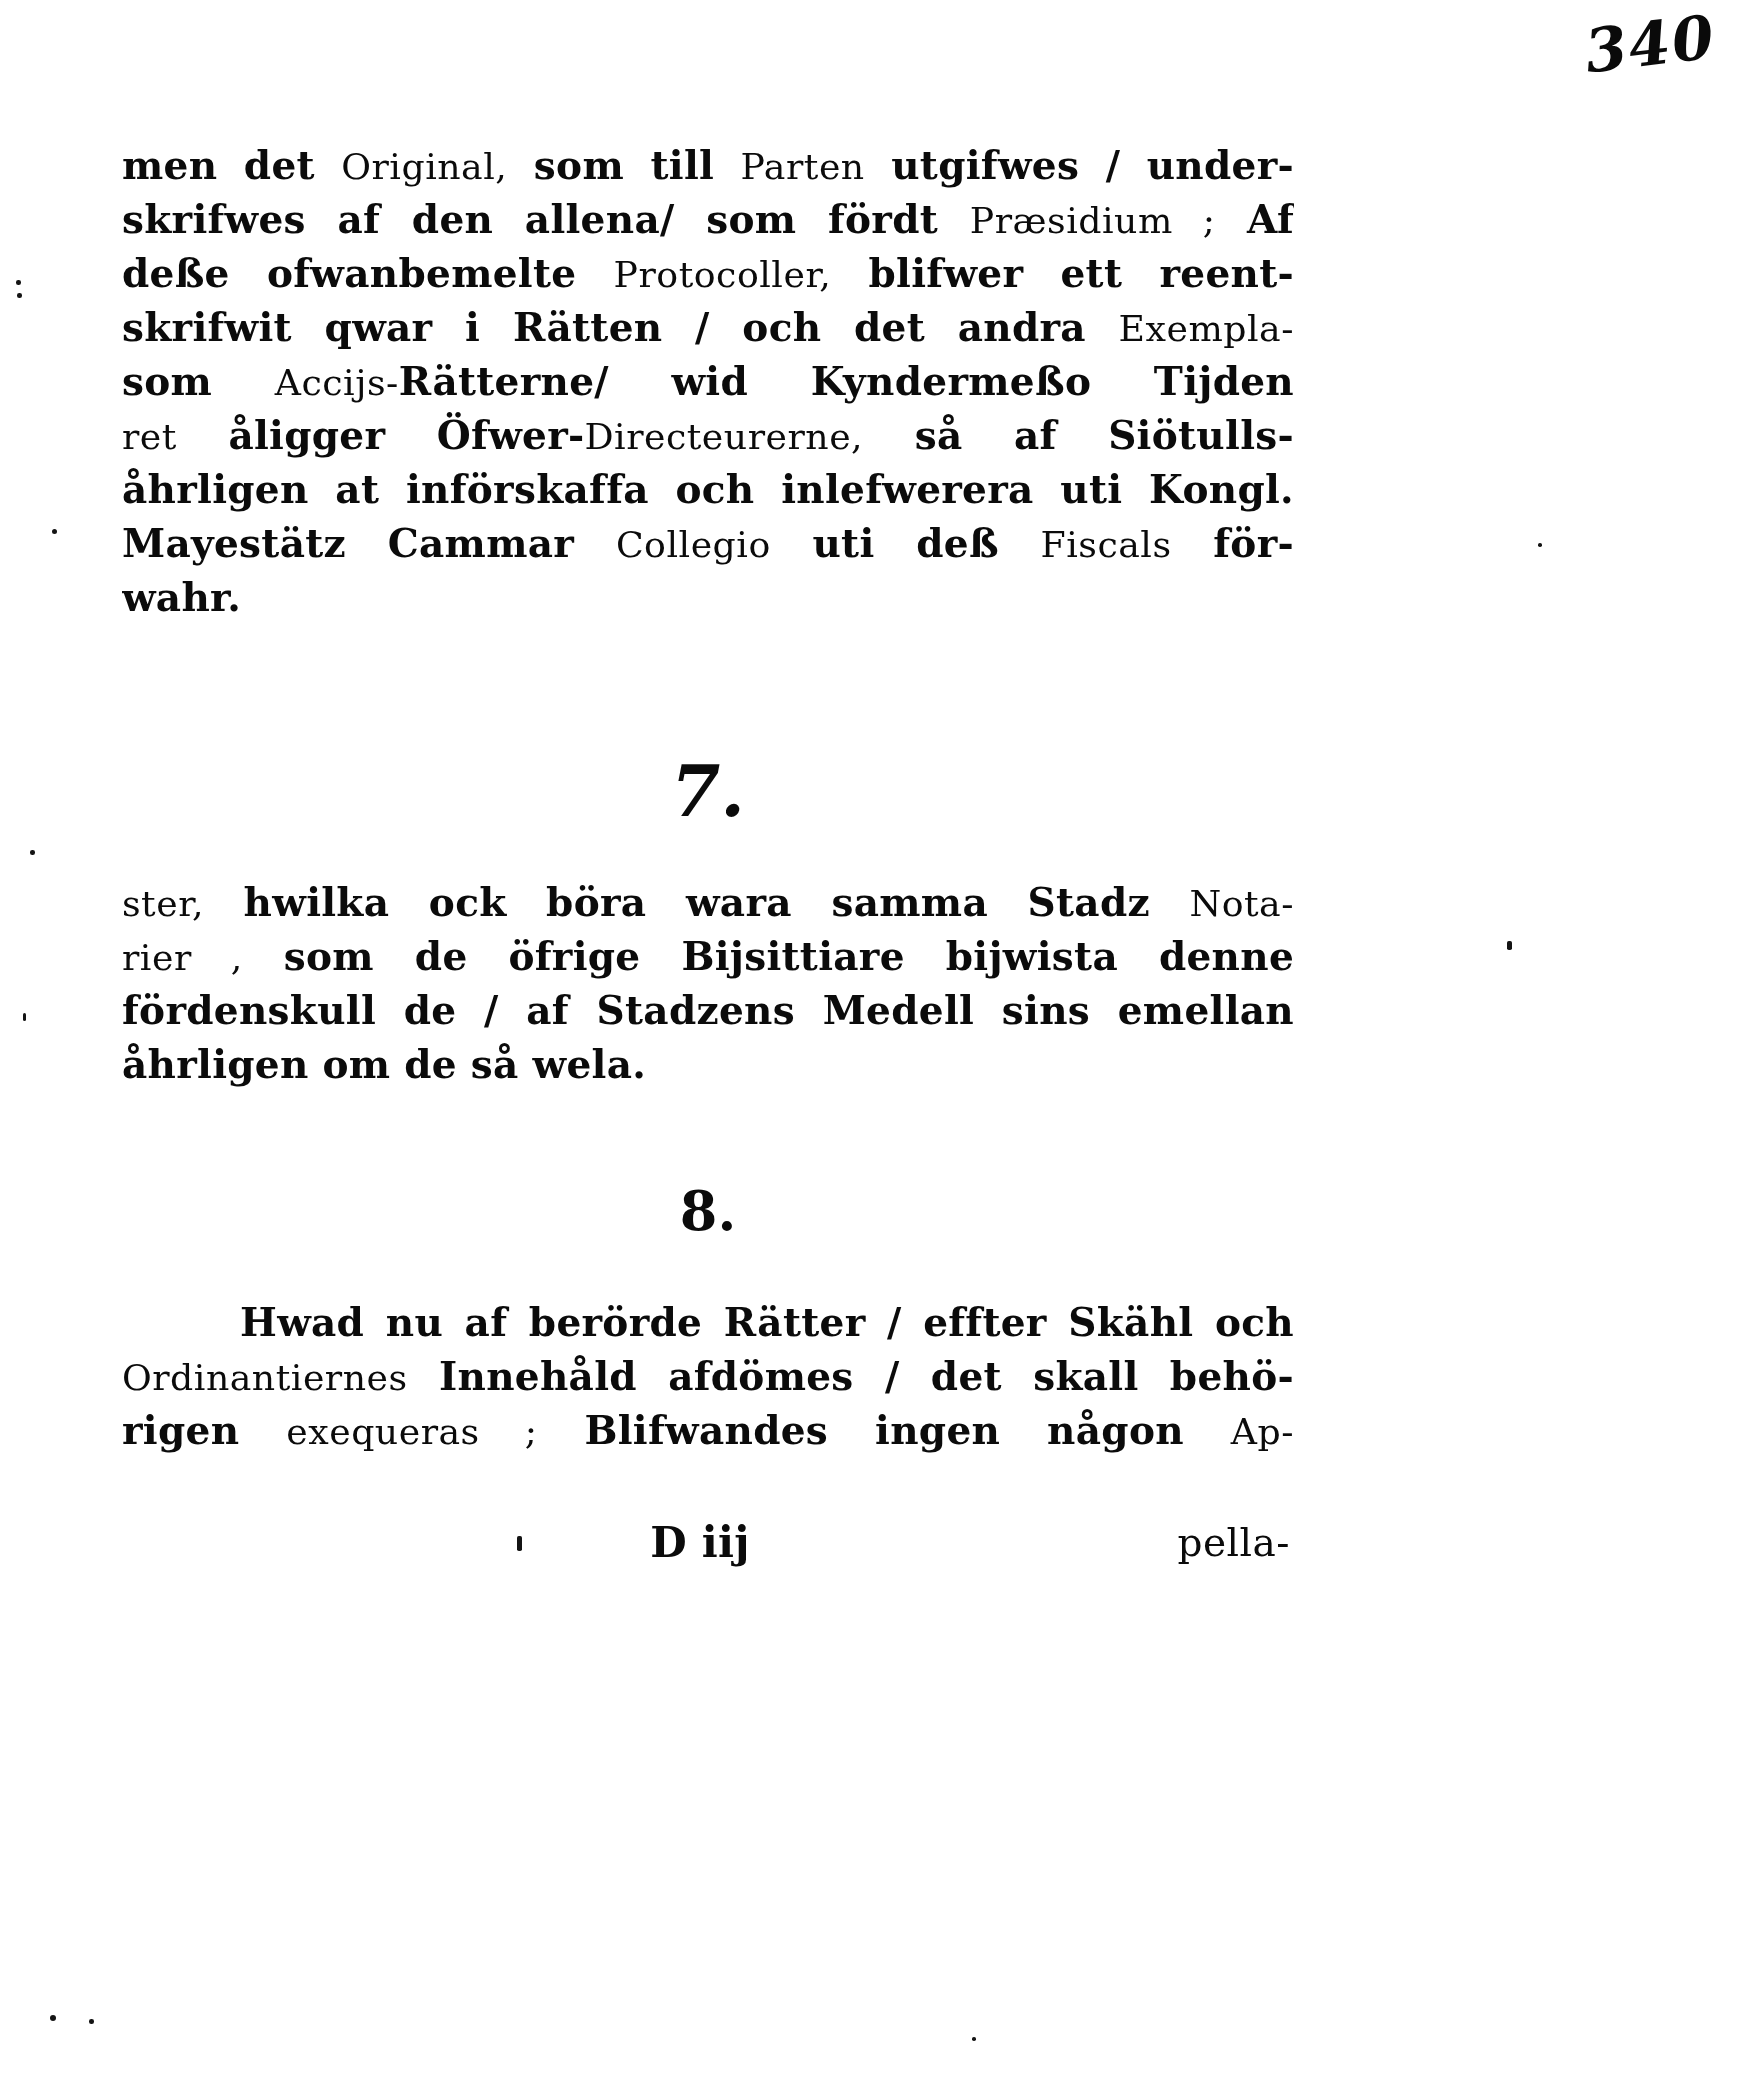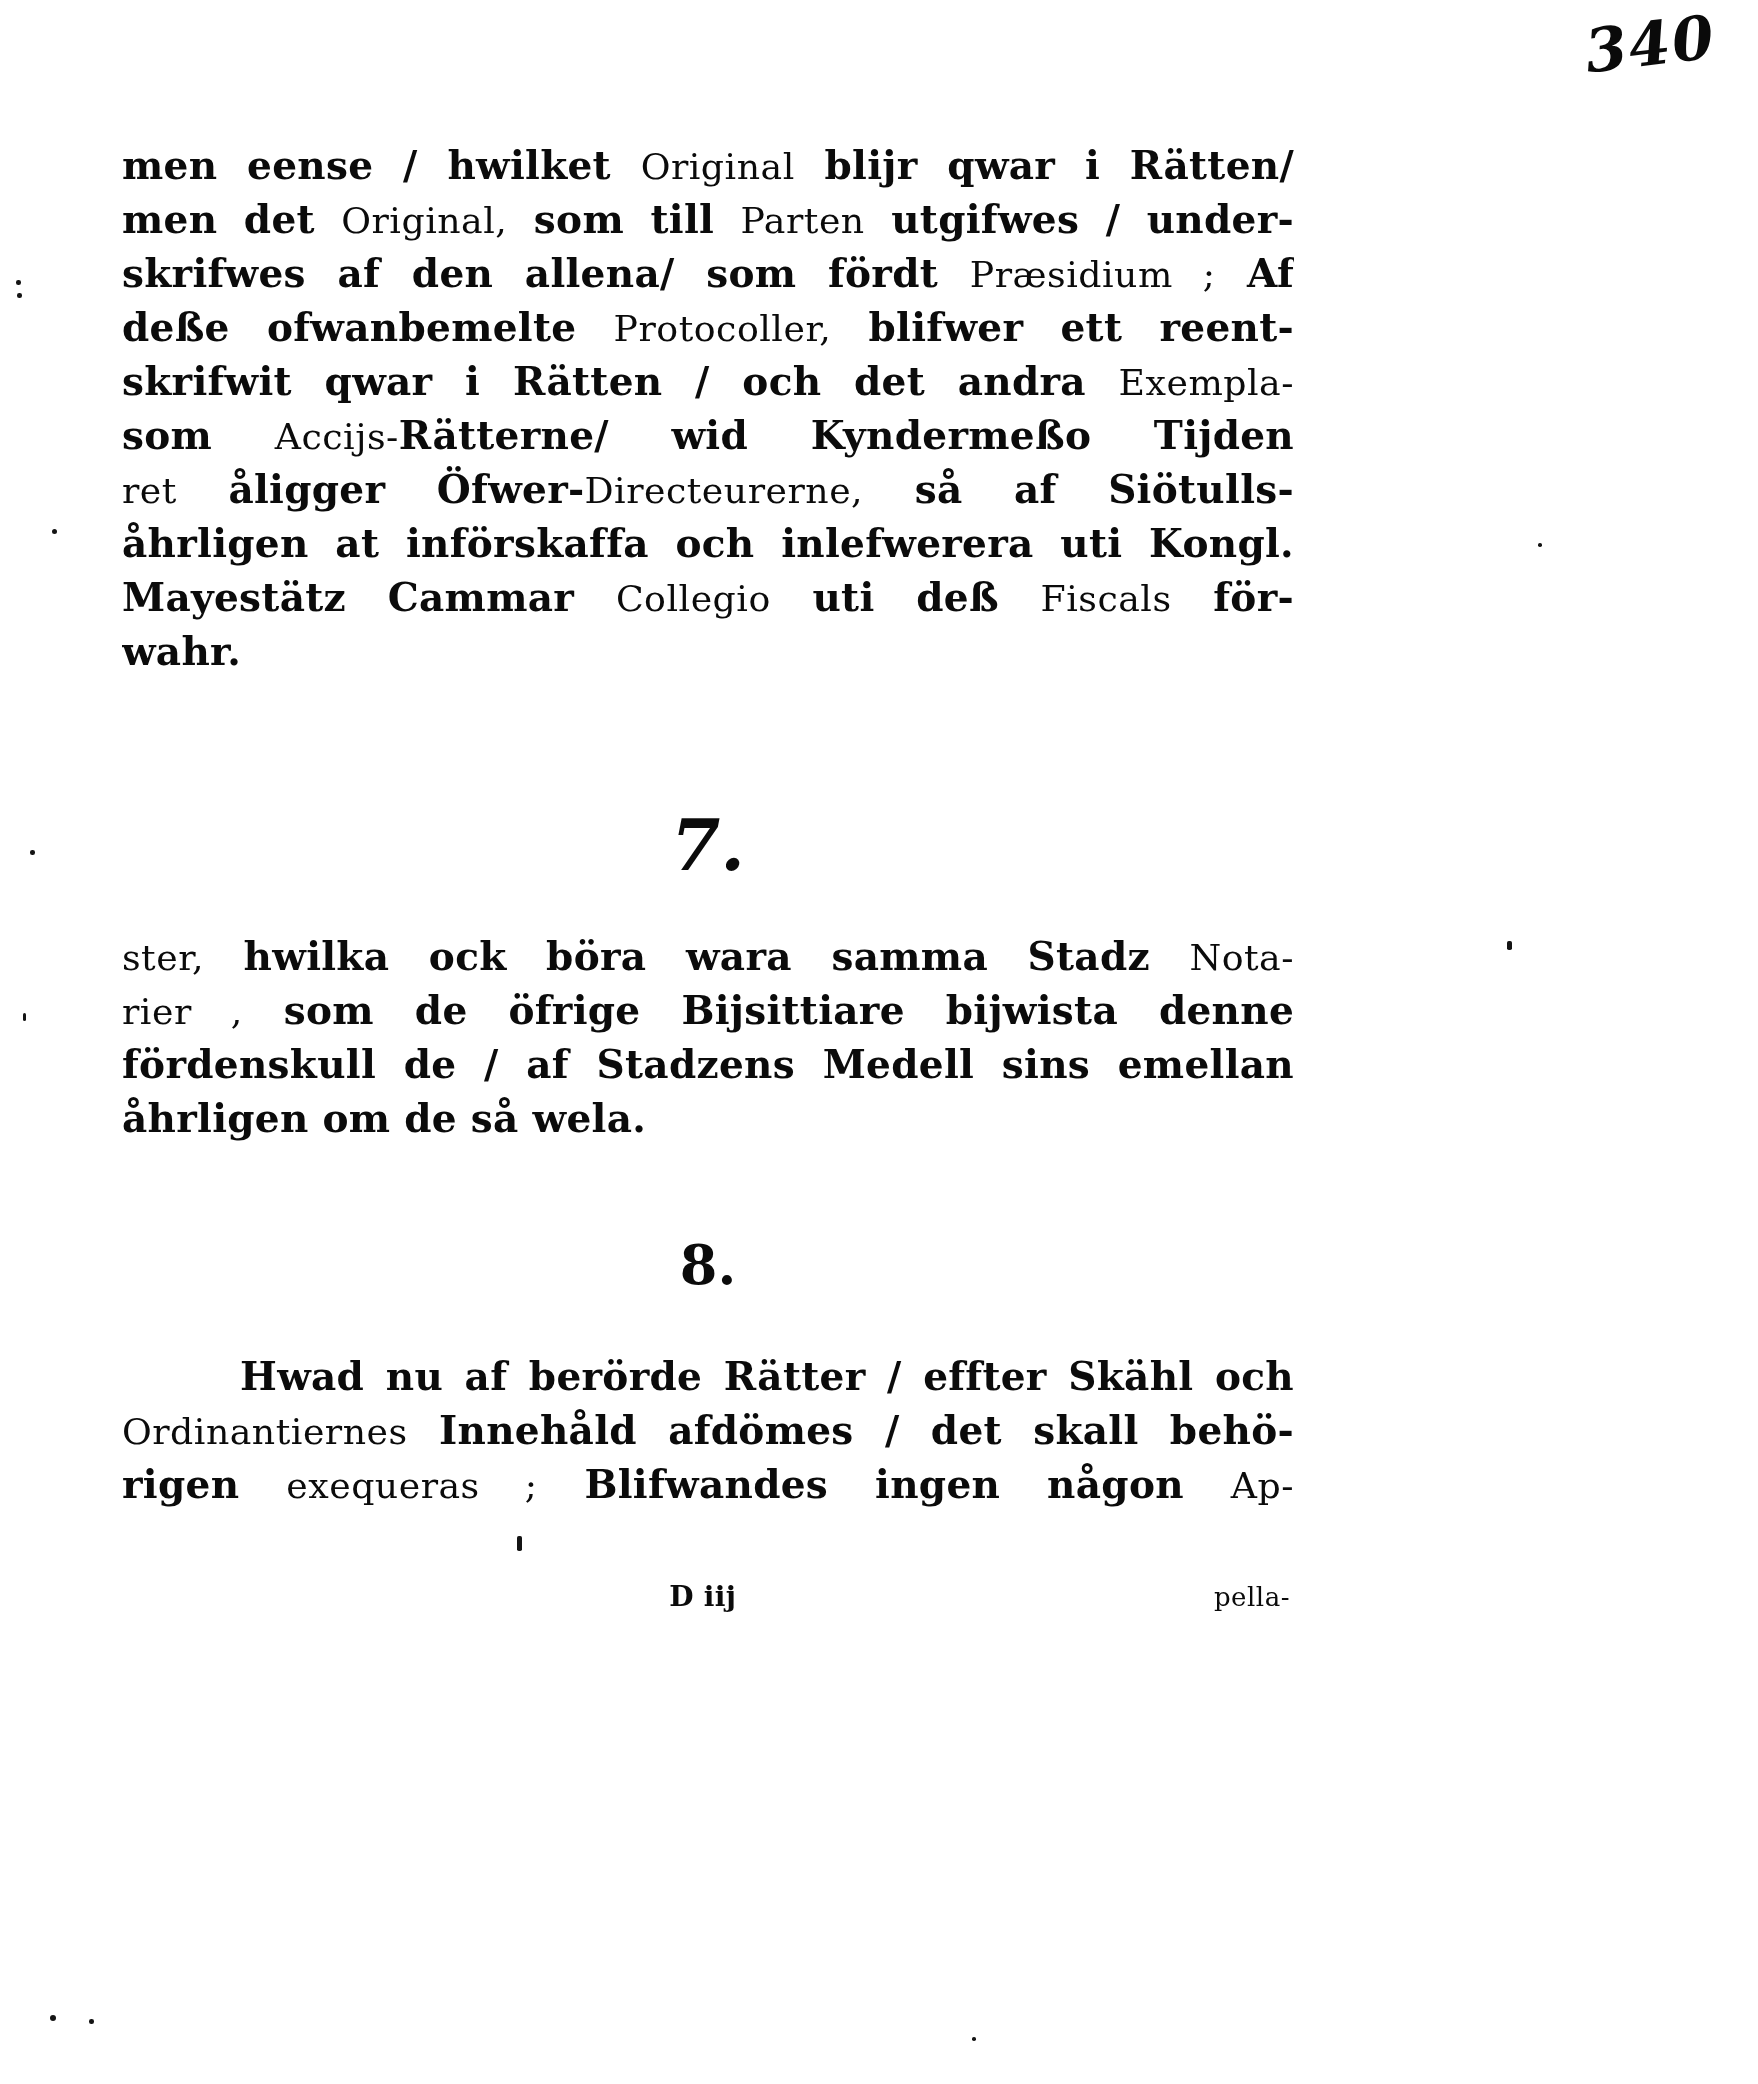--- a/index.html
+++ b/index.html
@@ -34,40 +34,39 @@
   .line.indent-small{padding-left:118px;}
   .fraktur{font-weight:700;letter-spacing:0.3px;}
   .antiqua{font-weight:400;font-size:0.93em;letter-spacing:0.5px;}
   .heading{
     text-align:center;text-align-last:center;-moz-text-align-last:center;
     font-weight:700;
   }
   .heading.h7{font-size:71px;line-height:81px;font-style:italic;margin-top:127px;margin-bottom:43px;}
   .heading.h8{font-size:54px;line-height:68px;margin-top:86px;margin-bottom:50px;}
   .sig-line{
-    position:relative;height:54px;line-height:54px;font-size:28px;margin-top:59px;text-align:right;
+    position:relative;height:54px;line-height:54px;font-size:42px;margin-top:59px;text-align:right;
   }
   .sig-line .sig{
     position:absolute;left:50%;transform:translateX(-58%);
   }
   .sig-line .catchword{
     position:absolute;right:4px;
   }
   .speck{position:absolute;background:#141414;border-radius:50%;}
 </style>
 </head>
 <body>
 
 <div class="page">
 
   <span class="page-number">340</span>
 
   <div class="text-block">
       <div class="paragraph">
-        <div class="line"><span class="fraktur">men eense / hwilket </span><span class="antiqua">Original</span><span class="fraktur"> blijr qwar i Rätten/</span></div>
         <div class="line"><span class="fraktur">men det </span><span class="antiqua">Original,</span><span class="fraktur"> som till </span><span class="antiqua">Parten</span><span class="fraktur"> utgifwes / under-</span></div>
         <div class="line"><span class="fraktur">skrifwes af den allena/ som fördt </span><span class="antiqua">Præsidium ;</span><span class="fraktur"> Af</span></div>
         <div class="line"><span class="fraktur">deße ofwanbemelte </span><span class="antiqua">Protocoller,</span><span class="fraktur"> blifwer ett reent-</span></div>
         <div class="line"><span class="fraktur">skrifwit qwar i Rätten / och det andra </span><span class="antiqua">Exempla-</span></div>
         <div class="line"><span class="fraktur">som </span><span class="antiqua">Accijs-</span><span class="fraktur">Rätterne/ wid Kyndermeßo Tijden</span></div>
         <div class="line"><span class="antiqua">ret</span><span class="fraktur"> åligger Öfwer-</span><span class="antiqua">Directeurerne,</span><span class="fraktur"> så af Siötulls-</span></div>
         <div class="line"><span class="fraktur">åhrligen at införskaffa och inlefwerera uti Kongl.</span></div>
         <div class="line"><span class="fraktur">Mayestätz Cammar </span><span class="antiqua">Collegio</span><span class="fraktur"> uti deß </span><span class="antiqua">Fiscals</span><span class="fraktur"> för-</span></div>
         <div class="line no-just"><span class="fraktur">wahr.</span></div>
       </div>

